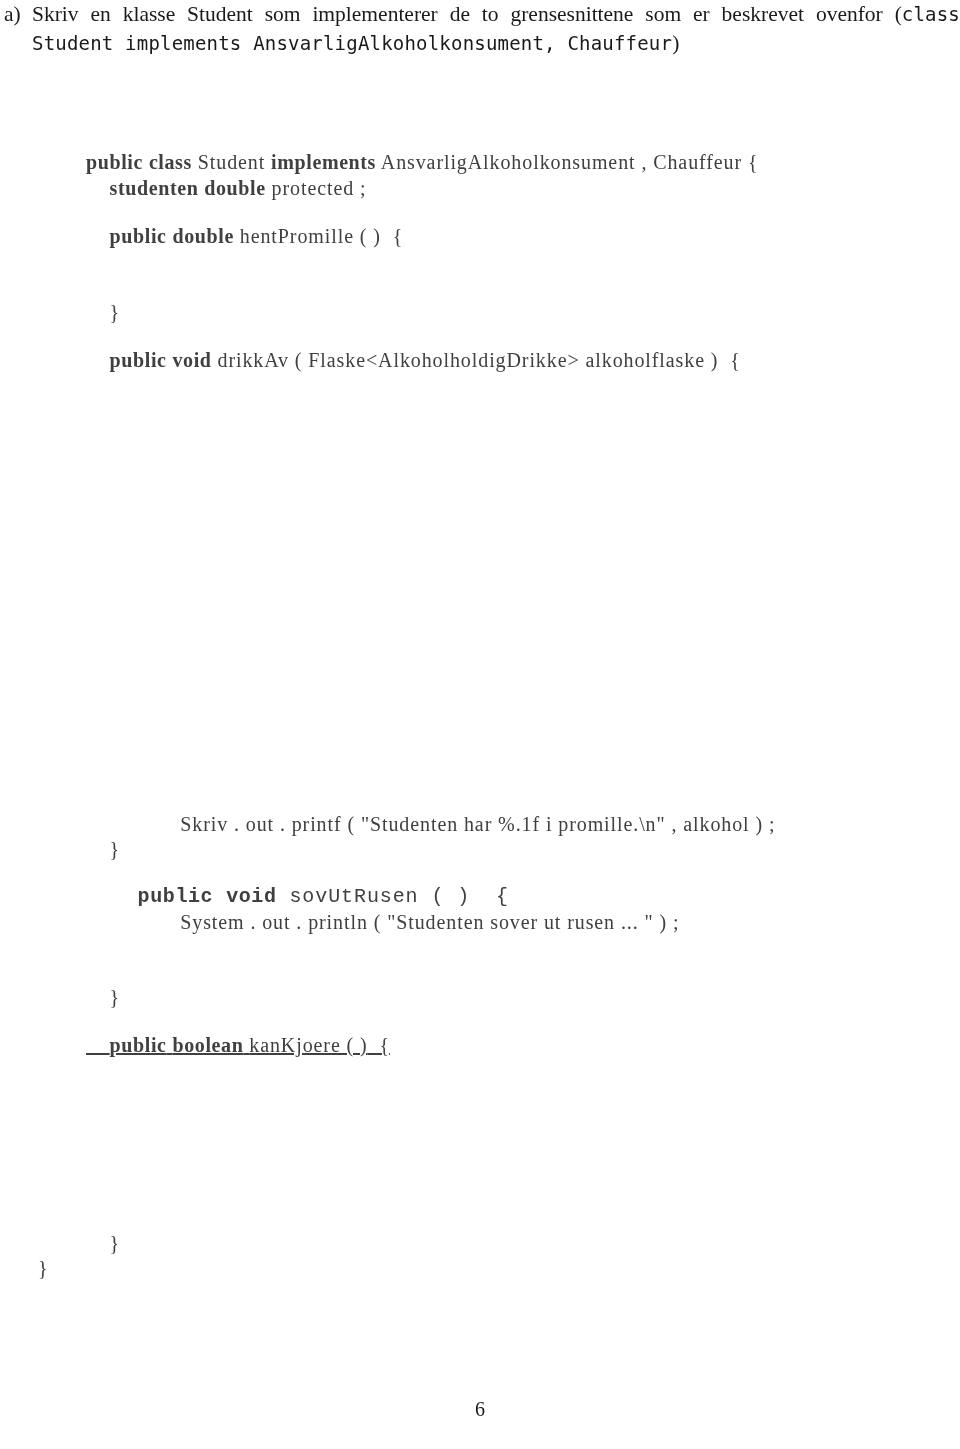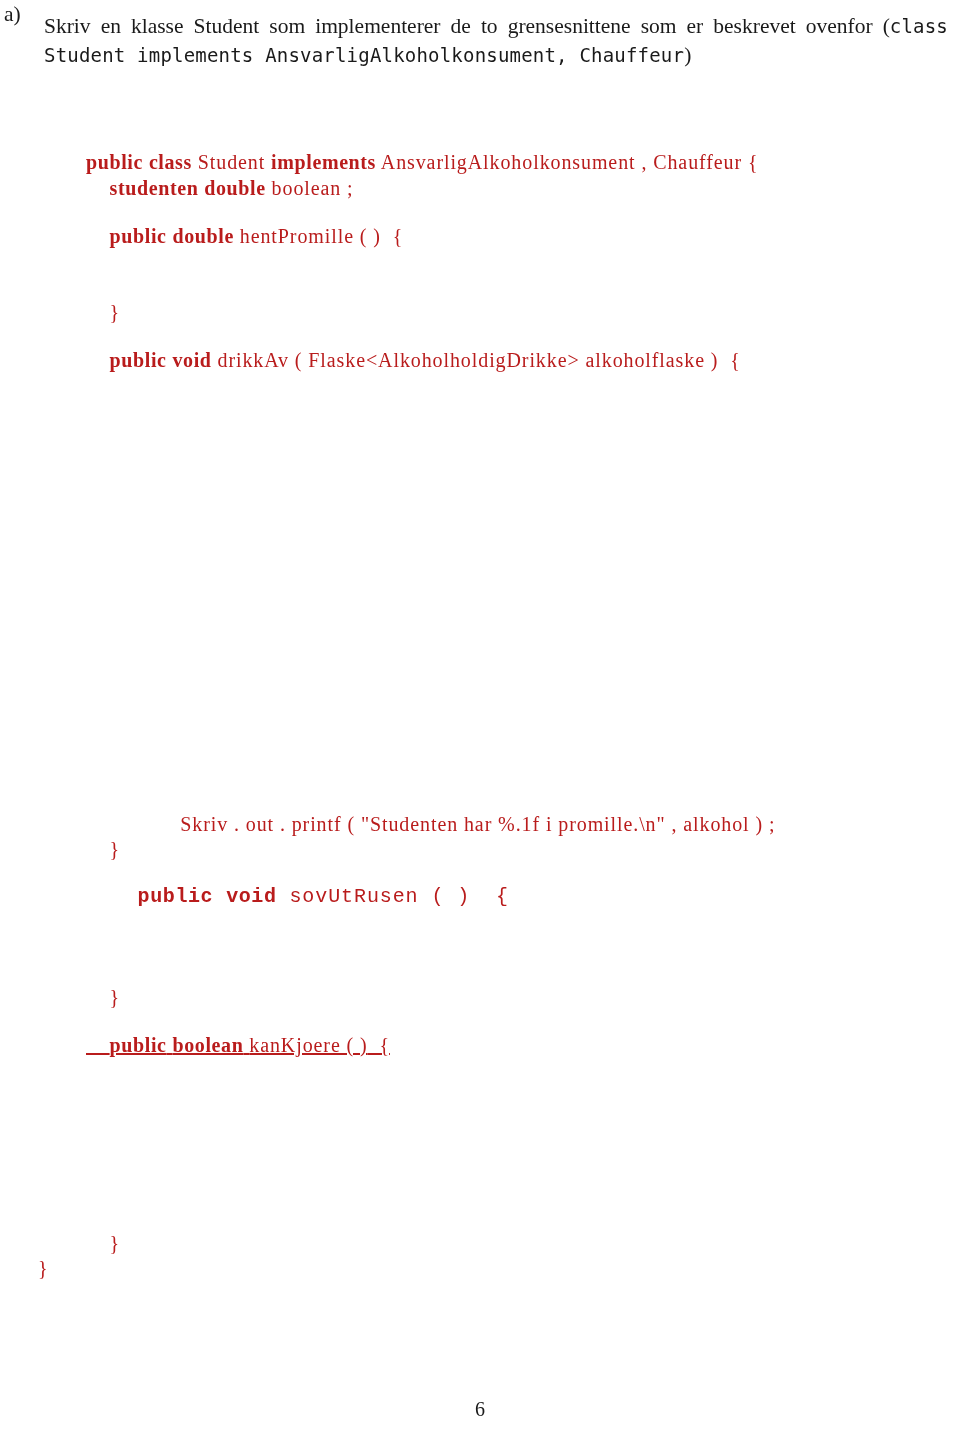--- a/index.html
+++ b/index.html
@@ -41,21 +41,21 @@
   .item-body {
     position: absolute;
     left: 32px;
     top: 0px;
     width: 928px;
   }
   .para {
     font-size: 21.5px;
     line-height: 28.5px;
     text-align: justify;
-    margin: 12px;
+    margin: 0;
     text-justify: inter-word;
   }
   .para.first {
     margin-bottom: 8px;
   }
   .mono {
     font-family: "DejaVu Sans Mono", "Liberation Mono", monospace;
     font-size: 19px;
     letter-spacing: 0.2px;
   }
@@ -68,21 +68,21 @@
     width: 960px;
     height: 1150px;
   }
   .cline {
     position: absolute;
     white-space: pre;
     font-family: "Liberation Serif", "DejaVu Serif", serif;
     font-size: 20px;
     line-height: 24px;
     letter-spacing: 0.9px;
-    color: #b91c1c;
+    color: #404040;
   }
   .kw {
     font-weight: bold;
     letter-spacing: 0.6px;
   }
   .id {
     font-weight: normal;
   }
   .str {
     font-weight: normal;
@@ -109,27 +109,28 @@
 
   <div class="item">
     <div class="item-marker">a)</div>
     <div class="item-body">
       <p class="para first"><span>Skriv en klasse Student som implementerer de to grensesnittene som er beskrevet ovenfor (</span><span class="mono">class Student implements AnsvarligAlkoholkonsument, Chauffeur</span><span>)</span></p>
     </div>
   </div>
 
   <div class="listing">
       <div class="cline" style="left: 86px; top: 0px;"><span class="kw">public</span><span> </span><span class="kw">class</span><span> </span><span class="id">Student</span><span> </span><span class="kw">implements</span><span> </span><span class="id">AnsvarligAlkoholkonsument</span><span class="id"> , </span><span class="id">Chauffeur</span><span class="brace"> {</span></div>
-      <div class="cline" style="left: 86px; top: 26px;"><span>    </span><span class="kw">studenten</span><span> </span><span class="kw">double</span><span> </span><span class="id">boolean ;</span></div>
+      <div class="cline" style="left: 86px; top: 26px;"><span>    </span><span class="kw">studenten</span><span> </span><span class="kw">double</span><span> </span><span class="id">protected ;</span></div>
       <div class="cline" style="left: 86px; top: 74px;"><span>    </span><span class="kw">public</span><span> </span><span class="kw">double</span><span> </span><span class="id">hentPromille ( )</span><span class="brace">  {</span></div>
       <div class="cline" style="left: 86px; top: 150px;"><span>    </span><span class="brace">}</span></div>
       <div class="cline" style="left: 86px; top: 198px; text-align: right;"><span>    </span><span class="kw">public</span><span> </span><span class="kw">void</span><span> </span><span class="id">drikkAv ( Flaske&lt;AlkoholholdigDrikke&gt; alkoholflaske )</span><span class="brace">  {</span></div>
       <div class="cline" style="left: 133px; top: 662px;"><span>        </span><span class="id">Skriv . out . printf ( </span><span class="str">"Studenten har %.1f i promille.\n"</span><span class="id"> , alkohol ) ;</span></div>
       <div class="cline" style="left: 86px; top: 687px;"><span>    </span><span class="brace">}</span></div>
       <div class="cline" style="left: 86px; top: 735px; font-family: Liberation Mono, monospace;"><span>    </span><span class="kw">public</span><span> </span><span class="kw">void</span><span> </span><span class="id">sovUtRusen ( )</span><span class="brace">  {</span></div>
+      <div class="cline" style="left: 133px; top: 760px;"><span>        </span><span class="id">System . out . println ( </span><span class="str">"Studenten sover ut rusen ... "</span><span class="id"> ) ;</span></div>
       <div class="cline" style="left: 86px; top: 835px;"><span>    </span><span class="brace">}</span></div>
       <div class="cline" style="left: 86px; top: 883px; text-decoration: underline;"><span>    </span><span class="kw">public</span><span> </span><span class="kw">boolean</span><span> </span><span class="id">kanKjoere ( )</span><span class="brace">  {</span></div>
       <div class="cline" style="left: 86px; top: 1081px;"><span>    </span><span class="brace">}</span></div>
       <div class="cline" style="left: 38px; top: 1106px;"><span class="brace">}</span></div>
     </div>
 
   <div class="folio">6</div>
 
 </div>
 

